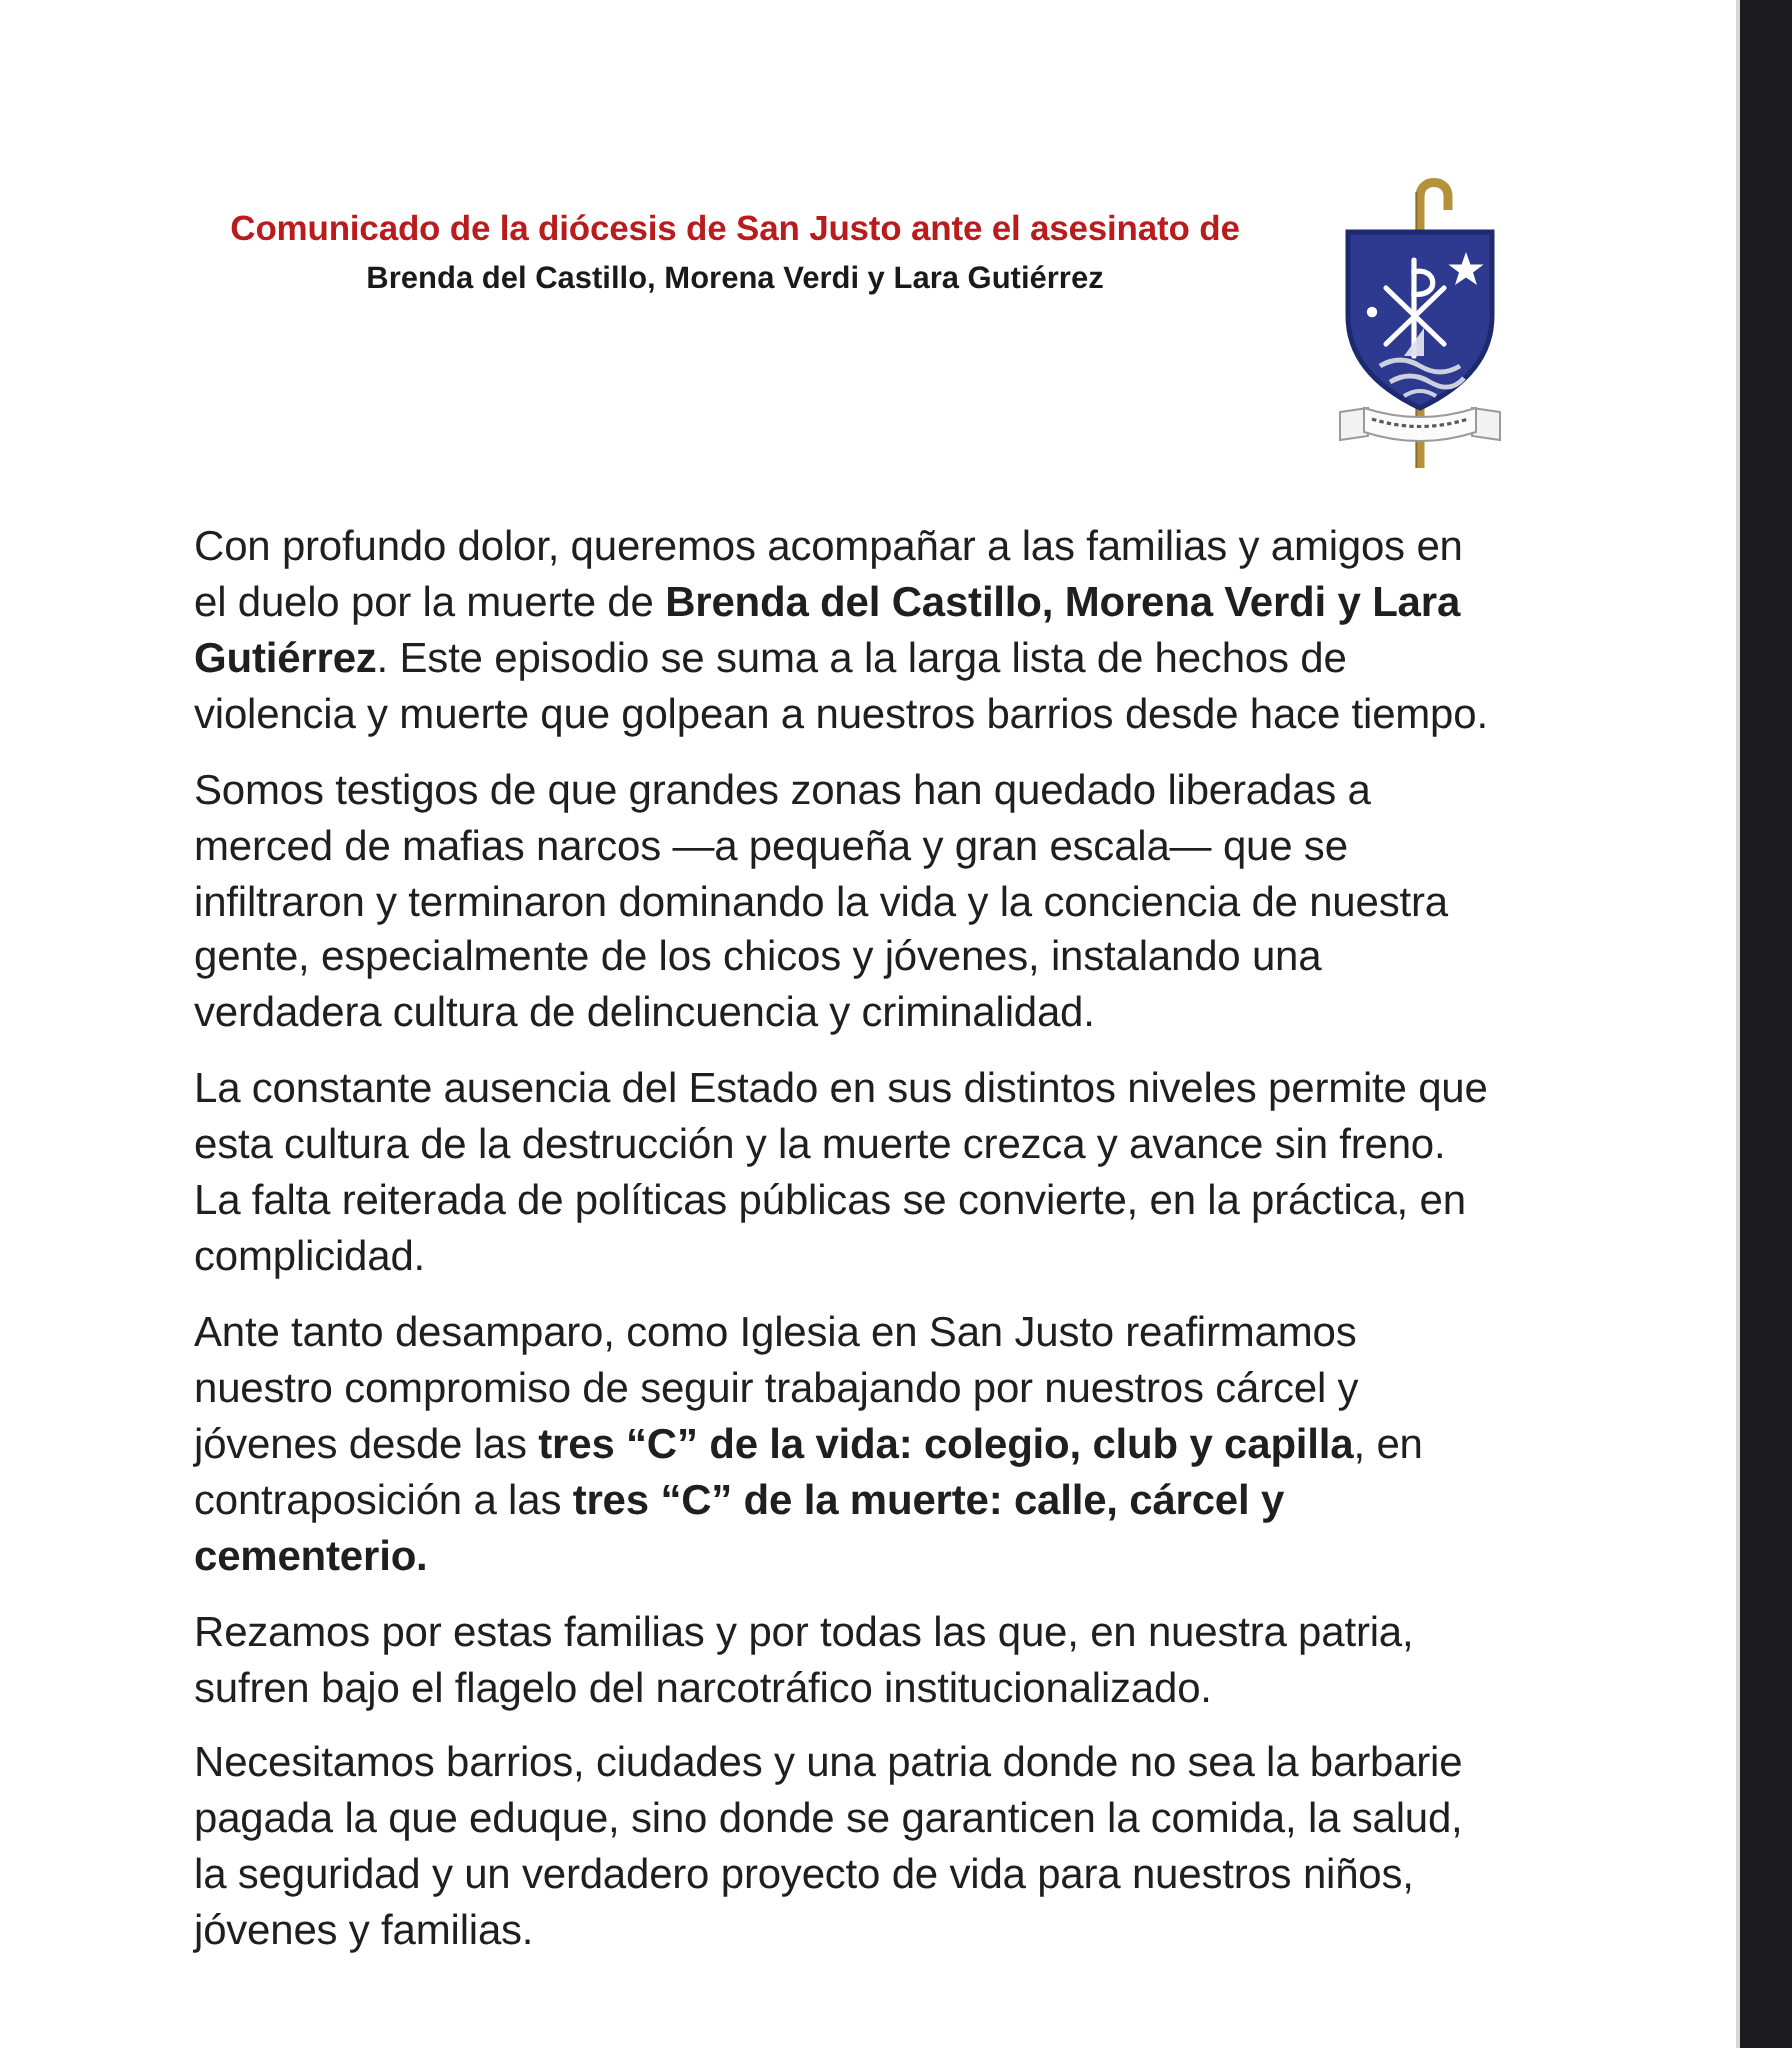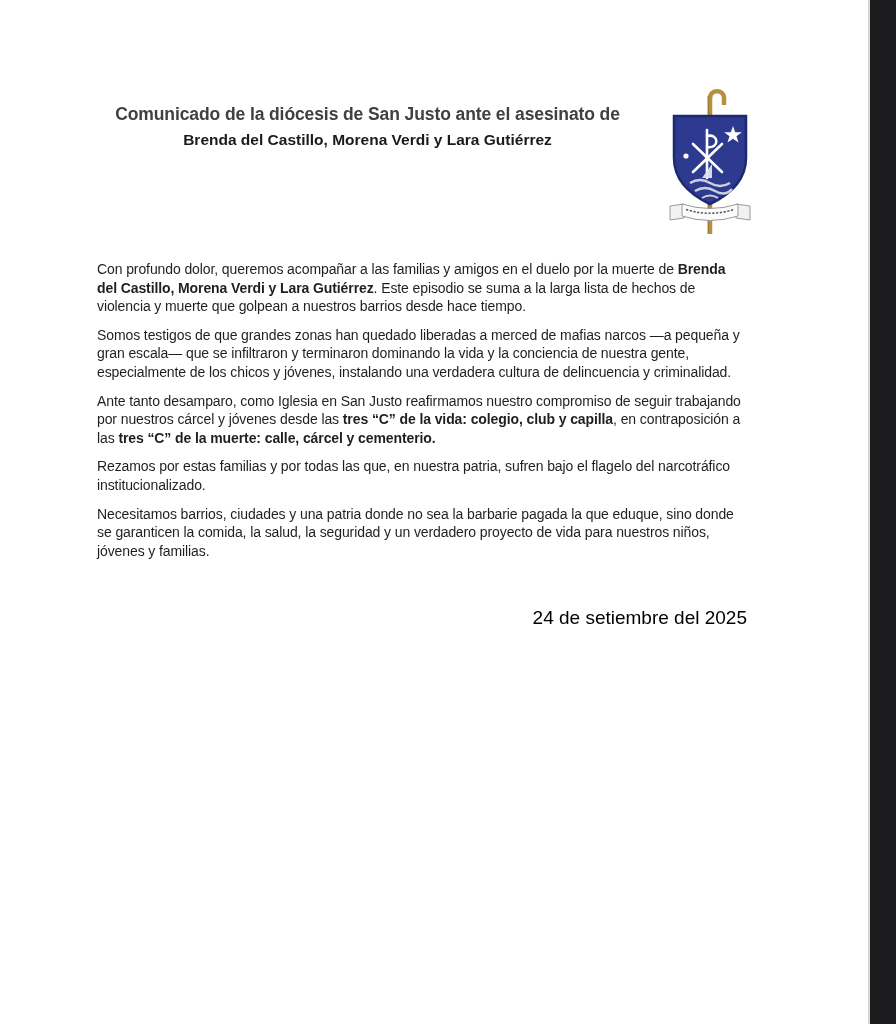--- a/index.html
+++ b/index.html
@@ -30,21 +30,21 @@
     left: 40px;
     top: 103px;
     width: 655px;
     text-align: center;
   }
   .title {
     font-size: 17.5px;
     font-weight: bold;
     line-height: 1.3;
     letter-spacing: -0.1px;
-    color: #404040;
+    color: #b91c1c;
   }
   .subtitle {
     font-size: 15.5px;
     font-weight: bold;
     margin-top: 5px;
     color: #1a1a1a;
   }
   .crest {
     position: absolute;
     left: 660px;
@@ -53,21 +53,21 @@
     height: 152px;
   }
   .content {
     position: absolute;
     left: 97px;
     top: 260px;
     width: 652px;
   }
   .content p {
     margin: 0 0 10px 0;
-    font-size: 14px;
+    font-size: 21px;
     line-height: 1.33;
     letter-spacing: -0.1px;
   }
   .content p span.b {
     font-weight: bold;
   }
   .signature {
     margin-top: 52px;
     font-size: 16.5px;
     line-height: 1.33;
@@ -126,20 +126,21 @@
         <path d="M22 118 Q50 127 78 118 L78 130 Q50 139 22 130 Z" fill="#fbfbfb" stroke="#9a9a9a" stroke-width="1"></path>
         <path d="M26 123.5 Q50 131 74 123.5" fill="none" stroke="#5a5a5a" stroke-width="1.6" stroke-dasharray="2.2 1.6"></path>
       </g>
     </svg>
   </div>
 
   <div class="content">
     <div>
         <p><span>Con profundo dolor, queremos acompañar a las familias y amigos en el duelo por la muerte de </span><span class="b">Brenda del Castillo, Morena Verdi y Lara Gutiérrez</span><span>. Este episodio se suma a la larga lista de hechos de violencia y muerte que golpean a nuestros barrios desde hace tiempo.</span></p>
         <p><span>Somos testigos de que grandes zonas han quedado liberadas a merced de mafias narcos —a pequeña y gran escala— que se infiltraron y terminaron dominando la vida y la conciencia de nuestra gente, especialmente de los chicos y jóvenes, instalando una verdadera cultura de delincuencia y criminalidad.</span></p>
+        <p><span>La constante ausencia del Estado en sus distintos niveles permite que esta cultura de la destrucción y la muerte crezca y avance sin freno. La falta reiterada de políticas públicas se convierte, en la práctica, en complicidad.</span></p>
         <p><span>Ante tanto desamparo, como Iglesia en San Justo reafirmamos nuestro compromiso de seguir trabajando por nuestros cárcel y jóvenes desde las </span><span class="b">tres “C” de la vida: colegio, club y capilla</span><span>, en contraposición a las </span><span class="b">tres “C” de la muerte: calle, cárcel y cementerio.</span></p>
         <p><span>Rezamos por estas familias y por todas las que, en nuestra patria, sufren bajo el flagelo del narcotráfico institucionalizado.</span></p>
         <p><span>Necesitamos barrios, ciudades y una patria donde no sea la barbarie pagada la que eduque, sino donde se garanticen la comida, la salud, la seguridad y un verdadero proyecto de vida para nuestros niños, jóvenes y familias.</span></p>
       </div>
 
 
     <div class="date-line">24 de setiembre del 2025</div>
   </div>
 
 </div>

